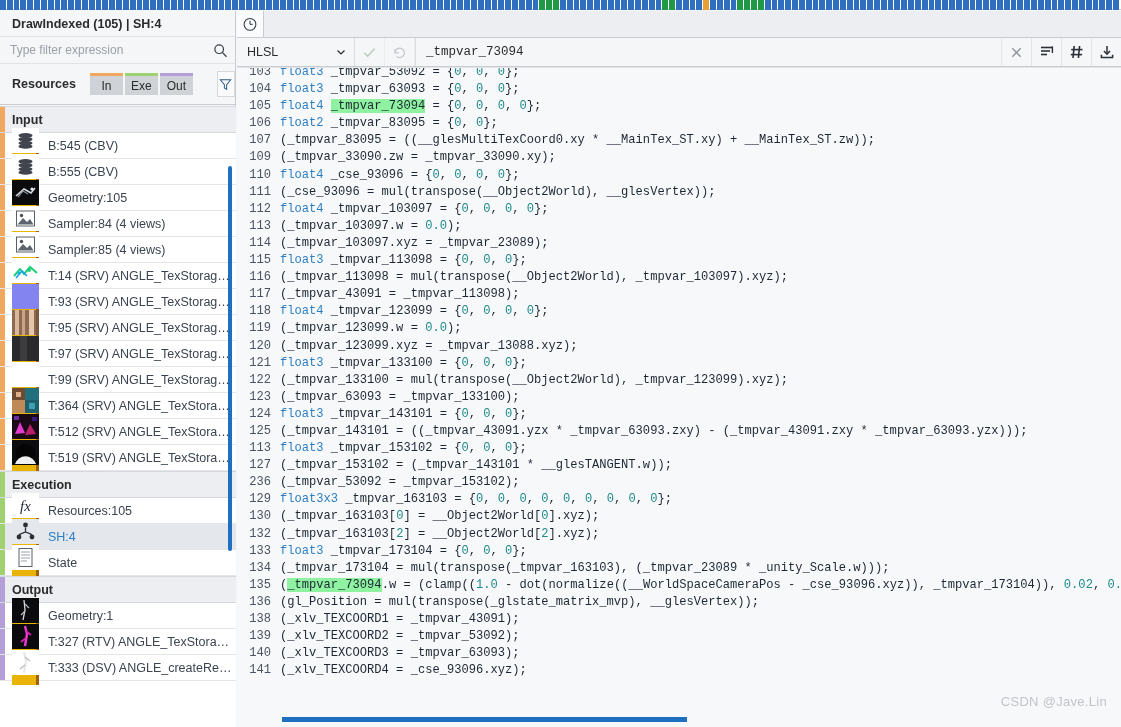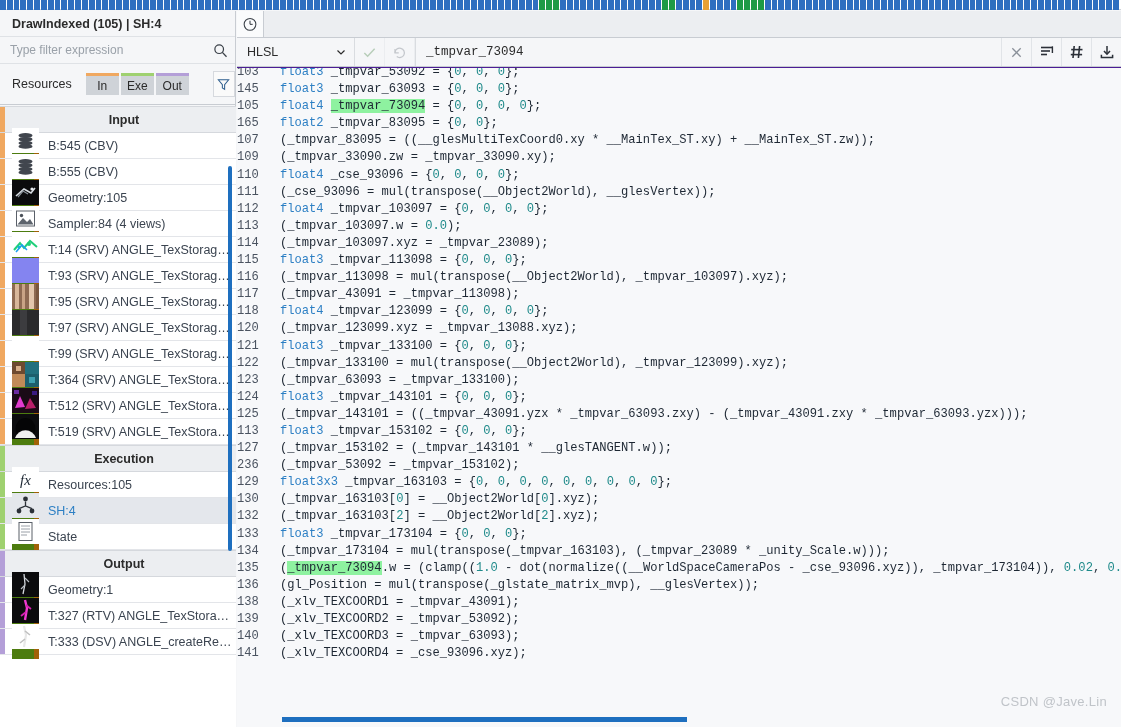--- a/index.html
+++ b/index.html
@@ -41,21 +41,21 @@
     font-size: 12px; color: #7d858e; font-family: "Liberation Sans", sans-serif;
   }
   .filter-row input::placeholder { color: #9aa1a9; }
   .icon-sq { width: 18px; height: 18px; display: flex; align-items: center; justify-content: center; }
 
   .res-row {
     height: 41px; display: flex; align-items: center;
     background: #f5f6f8; border-bottom: 1px solid #c8ccd2;
     padding-left: 12px;
   }
-  .res-label { font-size: 12.5px; font-weight: normal; color: #2b2b2b; margin-right: 14px; }
+  .res-label { font-size: 12.5px; font-weight: bold; color: #2b2b2b; margin-right: 14px; }
   .seg { display: flex; }
   .seg button {
     width: 33px; height: 22px; border: none; cursor: pointer;
     background: #cfd3d8; color: #2b2b2b; font-size: 12px;
     font-family: "Liberation Sans", sans-serif;
     border-top: 3px solid transparent; margin-right: 2px;
   }
   .seg button.in  { border-top-color: #f0a860; }
   .seg button.exe { border-top-color: #9fd170; }
   .seg button.out { border-top-color: #b49fd8; }
@@ -65,48 +65,47 @@
     display: flex; align-items: center; justify-content: center; cursor: pointer;
   }
 
   
   #tree { position: absolute; left: 0; top: 95px; width: 236px; height: 632px; overflow: hidden; background: #fff; }
   .grp {
     height: 27px; line-height: 27px; font-size: 12.5px; font-weight: bold; color: #2b2b2b;
     background: #eceef1; padding-left: 12px;
     border-bottom: 1px solid #d5d8dd; border-top: 1px solid #d5d8dd;
     position: relative;
-    text-align: center;
   }
   .item {
     height: 26px; display: flex; align-items: center;
     border-bottom: 1px solid #e3e5e9;
     background: #ffffff; position: relative; cursor: pointer;
   }
   .item.sel { background: #e4e7ec; }
   .thumb {
     width: 27px; height: 35px; margin-left: 12px; flex: 0 0 27px;
-    border-right: 5px solid #a16207; background: #4d7c0f;
+    border-right: 3px solid #a16207; background: #eab308;
   }
   .lbl { font-size: 12.5px; color: #3b4450; padding-left: 9px; white-space: nowrap; overflow: hidden; }
   .lbl.link { color: #2c7fc4; }
 
   
   .accent { position: absolute; left: 0; top: 0; width: 5px; bottom: 0; }
 
   
   #left-scroll {
     position: absolute; left: 228px; top: 155px; width: 4px; height: 385px;
     background: #1e6fbf; border-radius: 2px;
   }
 
   
   #right-panel {
     position: absolute; left: 237px; top: 11px; width: 884px; height: 716px;
-    background: #4c1d95;
+    background: #e5e5e5;
   }
   #tabstrip {
     height: 27px; display: flex; align-items: stretch;
     background: #eceef1; border-bottom: 1px solid #c8ccd2;
   }
   #tabstrip .tab {
     width: 27px; background: #fafbfc; border-right: 1px solid #c8ccd2;
     display: flex; align-items: center; justify-content: center; cursor: pointer;
   }
   #tabstrip .rest { flex: 1; background: #eceef1; }
@@ -139,21 +138,21 @@
     position: absolute; left: 0; top: 57px; width: 884px; height: 659px;
     background: #f7f8fa; overflow: hidden;
   }
   #code {
     font-family: "Liberation Mono", monospace;
     font-size: 12.1px; line-height: 17.1px;
     white-space: pre; color: #1d2733;
     padding-top: 0px;
   }
   .cl { height: 17.1px; display: block; }
-  .ln { display: inline-block; width: 34px; text-align: left; color: #4a5360; margin-right: 9px; }
+  .ln { display: inline-block; width: 34px; text-align: right; color: #4a5360; margin-right: 9px; }
   .kw  { color: #2c7fc4; }
   .num { color: #1f8a8a; }
   .hl  { background: #8ef2a0; }
 
   #code-hscroll {
     position: absolute; left: 45px; bottom: 5px; width: 405px; height: 5px;
     background: #1e6fbf;
   }
 
   
@@ -408,20 +407,32 @@
           <span class="accent" style="background: rgb(240, 168, 96); width: 5px;"></span>
           <span class="thumb">
             <svg width="27" height="25" viewBox="0 0 27 25" style="display:block">
               <rect width="27" height="25" fill="#ffffff"></rect>
               <rect x="4.5" y="5" width="18" height="15" fill="#ffffff" stroke="#5a6069" stroke-width="1"></rect>
               <circle cx="9.5" cy="9.5" r="1.7" fill="#4a5058"></circle>
               <path d="M5.5 18.5 L11 12 L15 16 L18 13 L21.5 18.5 Z" fill="#5d646d"></path>
             </svg>
           </span>
           <span class="lbl">Sampler:84 (4 views)</span>
+        </div>
+        <div class="item">
+          <span class="accent" style="background: rgb(240, 168, 96); width: 5px;"></span>
+          <span class="thumb">
+            <svg width="27" height="25" viewBox="0 0 27 25" style="display:block">
+              <rect width="27" height="25" fill="#ffffff"></rect>
+              <rect x="4.5" y="5" width="18" height="15" fill="#ffffff" stroke="#5a6069" stroke-width="1"></rect>
+              <circle cx="9.5" cy="9.5" r="1.7" fill="#4a5058"></circle>
+              <path d="M5.5 18.5 L11 12 L15 16 L18 13 L21.5 18.5 Z" fill="#5d646d"></path>
+            </svg>
+          </span>
+          <span class="lbl">Sampler:85 (4 views)</span>
         </div>
         <div class="item">
           <span class="accent" style="background: rgb(240, 168, 96); width: 5px;"></span>
           <span class="thumb">
             <svg width="27" height="25" viewBox="0 0 27 25" style="display:block">
               <rect width="27" height="25" fill="#ffffff"></rect>
               <path d="M2 18 L8 11 L12 16 L18 9 L25 15" stroke="#1fcf7a" stroke-width="2" fill="none"></path>
               <path d="M4 20 L10 13 L15 18" stroke="#1aa0f0" stroke-width="1.6" fill="none"></path>
               <circle cx="17" cy="12" r="2" fill="#1fcf7a"></circle>
               <circle cx="7" cy="15" r="1.6" fill="#14b0d8"></circle>
@@ -651,34 +662,35 @@
             <path d="M8 2 L8 9.6" stroke="#2b3038" stroke-width="1.5" fill="none"></path>
             <path d="M5 7 L8 10.2 L11 7" stroke="#2b3038" stroke-width="1.5" fill="none"></path>
             <path d="M2.4 10.8 L2.4 13.6 L13.6 13.6 L13.6 10.8" stroke="#2b3038" stroke-width="1.5" fill="none"></path>
           </svg>
         </div>
       </div>
     </div>
 
     <div id="code-area">
       <pre id="code" style="margin-top: -4px;"><span class="cl"><span class="ln">103</span><span class="kw">float3 </span><span>_tmpvar_53092 = {</span><span class="num">0</span><span>, </span><span class="num">0</span><span>, </span><span class="num">0</span><span>};</span>
-</span><span class="cl"><span class="ln">145</span><span class="kw">float3 </span><span>_tmpvar_63093 = {</span><span class="num">0</span><span>, </span><span class="num">0</span><span>, </span><span class="num">0</span><span>};</span>
+</span><span class="cl"><span class="ln">104</span><span class="kw">float3 </span><span>_tmpvar_63093 = {</span><span class="num">0</span><span>, </span><span class="num">0</span><span>, </span><span class="num">0</span><span>};</span>
 </span><span class="cl"><span class="ln">105</span><span class="kw">float4 </span><span class="hl">_tmpvar_73094</span><span> = {</span><span class="num">0</span><span>, </span><span class="num">0</span><span>, </span><span class="num">0</span><span>, </span><span class="num">0</span><span>};</span>
-</span><span class="cl"><span class="ln">165</span><span class="kw">float2 </span><span>_tmpvar_83095 = {</span><span class="num">0</span><span>, </span><span class="num">0</span><span>};</span>
+</span><span class="cl"><span class="ln">106</span><span class="kw">float2 </span><span>_tmpvar_83095 = {</span><span class="num">0</span><span>, </span><span class="num">0</span><span>};</span>
 </span><span class="cl"><span class="ln">107</span><span>(_tmpvar_83095 = ((__glesMultiTexCoord0.xy * __MainTex_ST.xy) + __MainTex_ST.zw));</span>
 </span><span class="cl"><span class="ln">109</span><span>(_tmpvar_33090.zw = _tmpvar_33090.xy);</span>
 </span><span class="cl"><span class="ln">110</span><span class="kw">float4 </span><span>_cse_93096 = {</span><span class="num">0</span><span>, </span><span class="num">0</span><span>, </span><span class="num">0</span><span>, </span><span class="num">0</span><span>};</span>
 </span><span class="cl"><span class="ln">111</span><span>(_cse_93096 = mul(transpose(__Object2World), __glesVertex));</span>
 </span><span class="cl"><span class="ln">112</span><span class="kw">float4 </span><span>_tmpvar_103097 = {</span><span class="num">0</span><span>, </span><span class="num">0</span><span>, </span><span class="num">0</span><span>, </span><span class="num">0</span><span>};</span>
 </span><span class="cl"><span class="ln">113</span><span>(_tmpvar_103097.w = </span><span class="num">0.0</span><span>);</span>
 </span><span class="cl"><span class="ln">114</span><span>(_tmpvar_103097.xyz = _tmpvar_23089);</span>
 </span><span class="cl"><span class="ln">115</span><span class="kw">float3 </span><span>_tmpvar_113098 = {</span><span class="num">0</span><span>, </span><span class="num">0</span><span>, </span><span class="num">0</span><span>};</span>
 </span><span class="cl"><span class="ln">116</span><span>(_tmpvar_113098 = mul(transpose(__Object2World), _tmpvar_103097).xyz);</span>
 </span><span class="cl"><span class="ln">117</span><span>(_tmpvar_43091 = _tmpvar_113098);</span>
 </span><span class="cl"><span class="ln">118</span><span class="kw">float4 </span><span>_tmpvar_123099 = {</span><span class="num">0</span><span>, </span><span class="num">0</span><span>, </span><span class="num">0</span><span>, </span><span class="num">0</span><span>};</span>
+</span><span class="cl"><span class="ln">119</span><span>(_tmpvar_123099.w = </span><span class="num">0.0</span><span>);</span>
 </span><span class="cl"><span class="ln">120</span><span>(_tmpvar_123099.xyz = _tmpvar_13088.xyz);</span>
 </span><span class="cl"><span class="ln">121</span><span class="kw">float3 </span><span>_tmpvar_133100 = {</span><span class="num">0</span><span>, </span><span class="num">0</span><span>, </span><span class="num">0</span><span>};</span>
 </span><span class="cl"><span class="ln">122</span><span>(_tmpvar_133100 = mul(transpose(__Object2World), _tmpvar_123099).xyz);</span>
 </span><span class="cl"><span class="ln">123</span><span>(_tmpvar_63093 = _tmpvar_133100);</span>
 </span><span class="cl"><span class="ln">124</span><span class="kw">float3 </span><span>_tmpvar_143101 = {</span><span class="num">0</span><span>, </span><span class="num">0</span><span>, </span><span class="num">0</span><span>};</span>
 </span><span class="cl"><span class="ln">125</span><span>(_tmpvar_143101 = ((_tmpvar_43091.yzx * _tmpvar_63093.zxy) - (_tmpvar_43091.zxy * _tmpvar_63093.yzx)));</span>
 </span><span class="cl"><span class="ln">113</span><span class="kw">float3 </span><span>_tmpvar_153102 = {</span><span class="num">0</span><span>, </span><span class="num">0</span><span>, </span><span class="num">0</span><span>};</span>
 </span><span class="cl"><span class="ln">127</span><span>(_tmpvar_153102 = (_tmpvar_143101 * __glesTANGENT.w));</span>
 </span><span class="cl"><span class="ln">236</span><span>(_tmpvar_53092 = _tmpvar_153102);</span>
 </span><span class="cl"><span class="ln">129</span><span class="kw">float3x3 </span><span>_tmpvar_163103 = {</span><span class="num">0</span><span>, </span><span class="num">0</span><span>, </span><span class="num">0</span><span>, </span><span class="num">0</span><span>, </span><span class="num">0</span><span>, </span><span class="num">0</span><span>, </span><span class="num">0</span><span>, </span><span class="num">0</span><span>, </span><span class="num">0</span><span>};</span>

